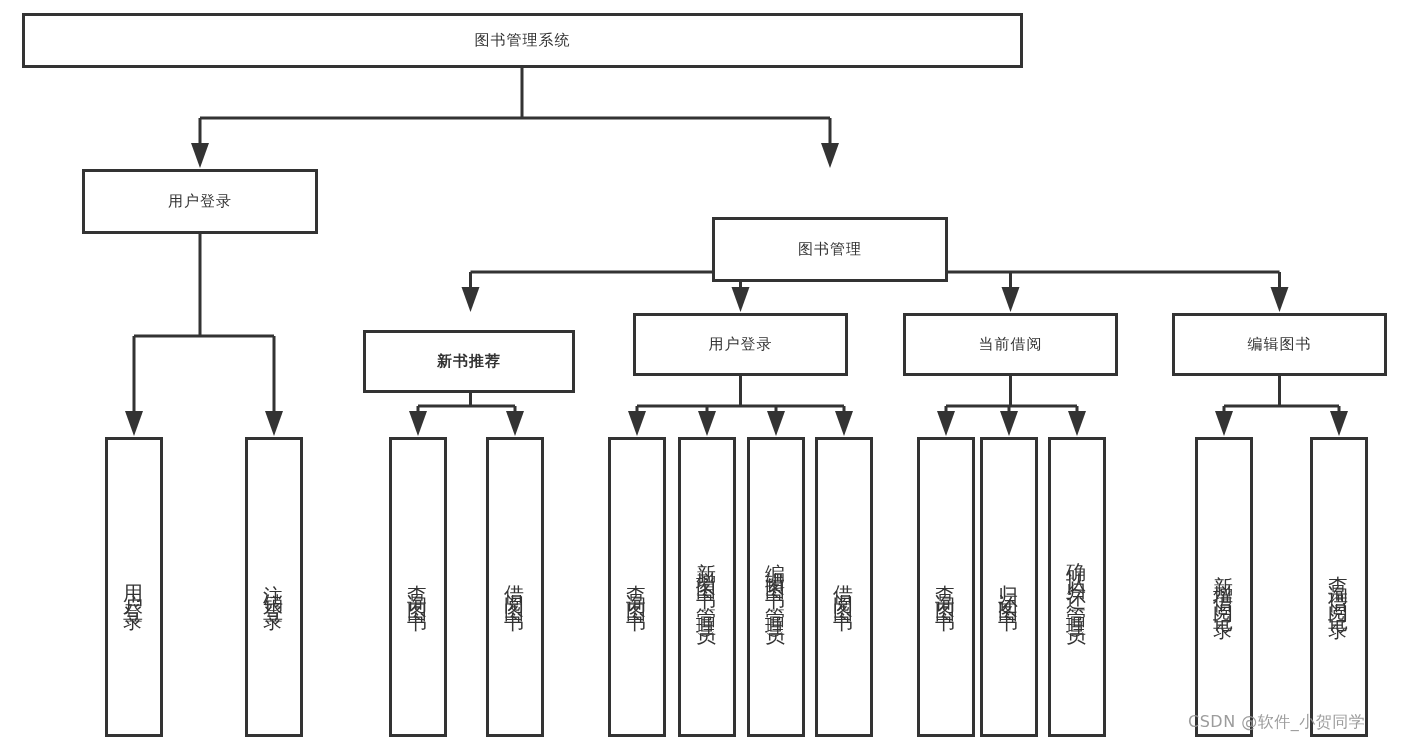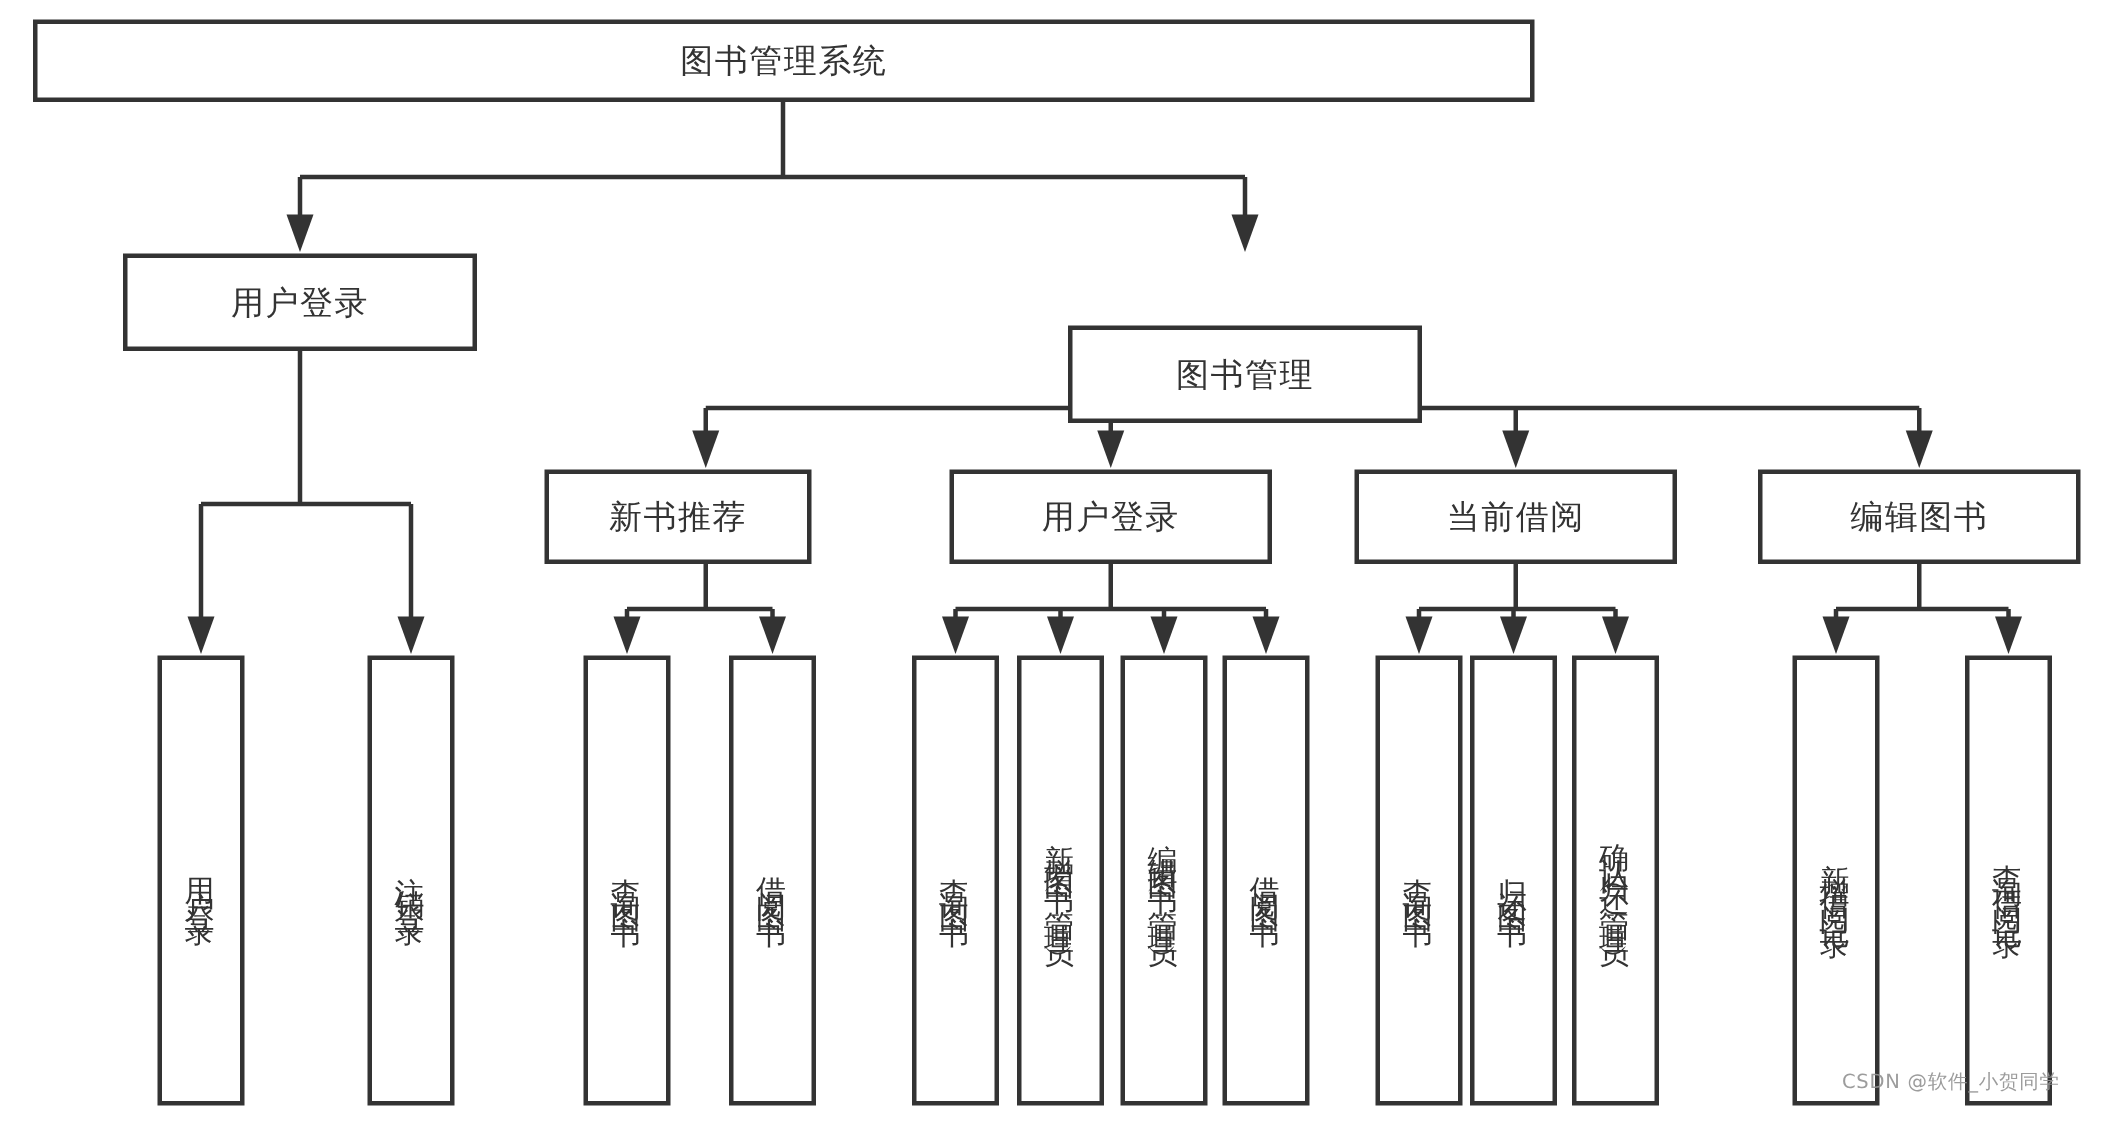--- a/index.html
+++ b/index.html
@@ -29,21 +29,21 @@
     stroke: none;
   }
   .hnode {
     position: absolute;
     border: 3px solid #333333;
     background: #ffffff;
     color: #333333;
     display: flex;
     align-items: center;
     justify-content: center;
-    font-size: 22px;
+    font-size: 15px;
     letter-spacing: 1px;
     z-index: 2;
   }
   .vnode {
     position: absolute;
     border: 3px solid #333333;
     background: #ffffff;
     color: #333333;
     writing-mode: vertical-rl;
     text-orientation: mixed;
@@ -51,26 +51,25 @@
     align-items: center;
     justify-content: center;
     font-size: 20px;
     letter-spacing: 9px;
     z-index: 2;
   }
   .watermark {
     position: absolute;
     left: 1188px;
     top: 712px;
-    font-size: 13px;
+    font-size: 16px;
     color: rgba(148, 148, 148, 0.92);
     white-space: nowrap;
     z-index: 5;
     letter-spacing: 0.5px;
-    margin-left: 40px;
   }
 </style>
 </head>
 <body>
 
 <div class="canvas">
 
   <svg class="connectors" viewBox="0 0 1405 747" xmlns="http://www.w3.org/2000/svg">
     <g>
       <path d="M522 68 V118 M200 118 H830 M200 118 V144 M830 118 V144"></path>
@@ -112,21 +111,21 @@
       <polygon points="1215,411 1233,411 1224,436"></polygon>
       <polygon points="1330,411 1348,411 1339,436"></polygon>
     </g>
   </svg>
 
   <div class="hnode" style="left:22px; top:13px; width:1001px; height:55px;">图书管理系统</div>
 
   <div class="hnode" style="left:82px; top:169px; width:236px; height:65px;">用户登录</div>
   <div class="hnode" style="left:712px; top:169px; width:236px; height:65px;margin-top:48px;">图书管理</div>
 
-  <div class="hnode" style="left:363px; top:313px; width:178px; height:63px;">新书推荐</div>
+  <div class="hnode" style="left:363px; top:330px; width:212px; height:63px;font-weight:bold;">新书推荐</div>
   <div class="hnode" style="left:633px; top:313px; width:215px; height:63px;">用户登录</div>
   <div class="hnode" style="left:903px; top:313px; width:215px; height:63px;">当前借阅</div>
   <div class="hnode" style="left:1172px; top:313px; width:215px; height:63px;">编辑图书</div>
 
   <div class="vnode" style="left:105px; top:437px; width:58px; height:300px;">用户登录</div>
   <div class="vnode" style="left:245px; top:437px; width:58px; height:300px;">注销登录</div>
 
   <div class="vnode" style="left:389px; top:437px; width:58px; height:300px;">查询图书</div>
   <div class="vnode" style="left:486px; top:437px; width:58px; height:300px;">借阅图书</div>
 

